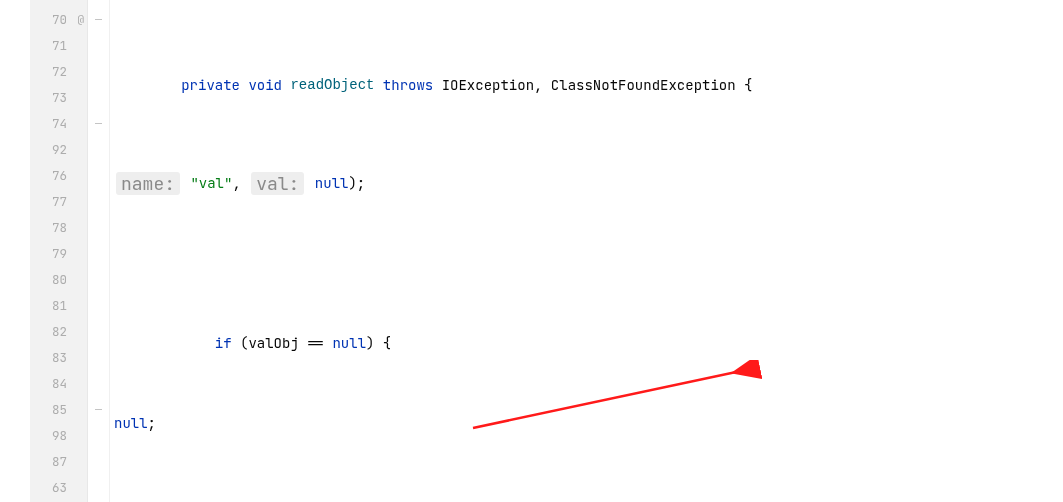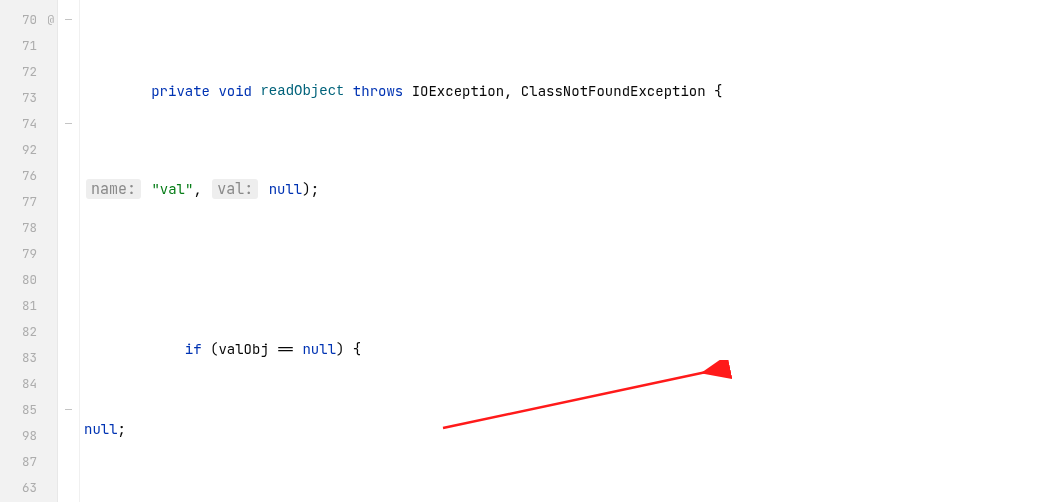--- a/index.html
+++ b/index.html
@@ -12,20 +12,21 @@
     height: 502px;
     overflow: hidden;
     position: relative;
   }
   .gutter {
     background: #f2f2f2;
     width: 58px;
     flex-shrink: 0;
     border-right: 1px solid #e8e8e8;
     padding-top: 6px;
+    margin-left: 30px;
   }
   .gutter-row {
     height: 26px;
     display: flex;
     align-items: center;
     justify-content: flex-end;
     padding-right: 20px;
     color: #adadad;
     font-size: 12.5px;
     position: relative;
@@ -53,39 +54,39 @@
     width: 10px;
     height: 10px;
     color: #c4c4c4;
     font-size: 11px;
     display: flex;
     align-items: center;
     justify-content: center;
   }
   .code {
     flex: 1;
-    padding-top: 24px;
+    padding-top: 18px;
     padding-left: 4px;
     white-space: pre;
     position: relative;
     text-align: center;
   }
   .line {
     height: 26px;
     display: flex;
     align-items: center;
     color: #080808;
   }
   .kw { color: #0033b3; }
   .method-decl { color: #00627a; font-family: Liberation Mono, monospace; }
   .str { color: #067d17; }
   .hint {
     background: #eeeeee;
     color: #8a8a8a;
-    font-size: 15px;
+    font-size: 18px;
     padding: 0 5px;
     border-radius: 3px;
     margin: 0 2px;
   }
   .arrow {
     position: absolute;
     pointer-events: none;
   }
 </style>
 </head>

